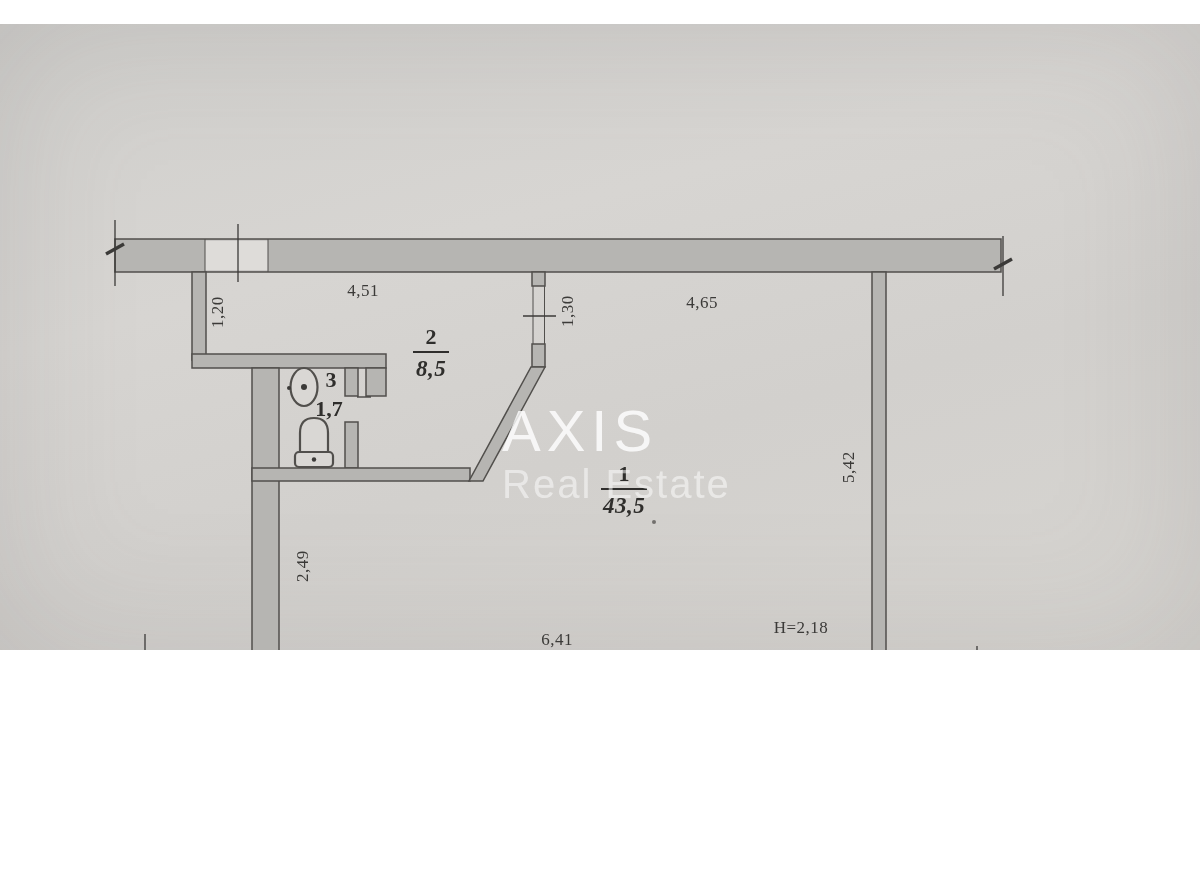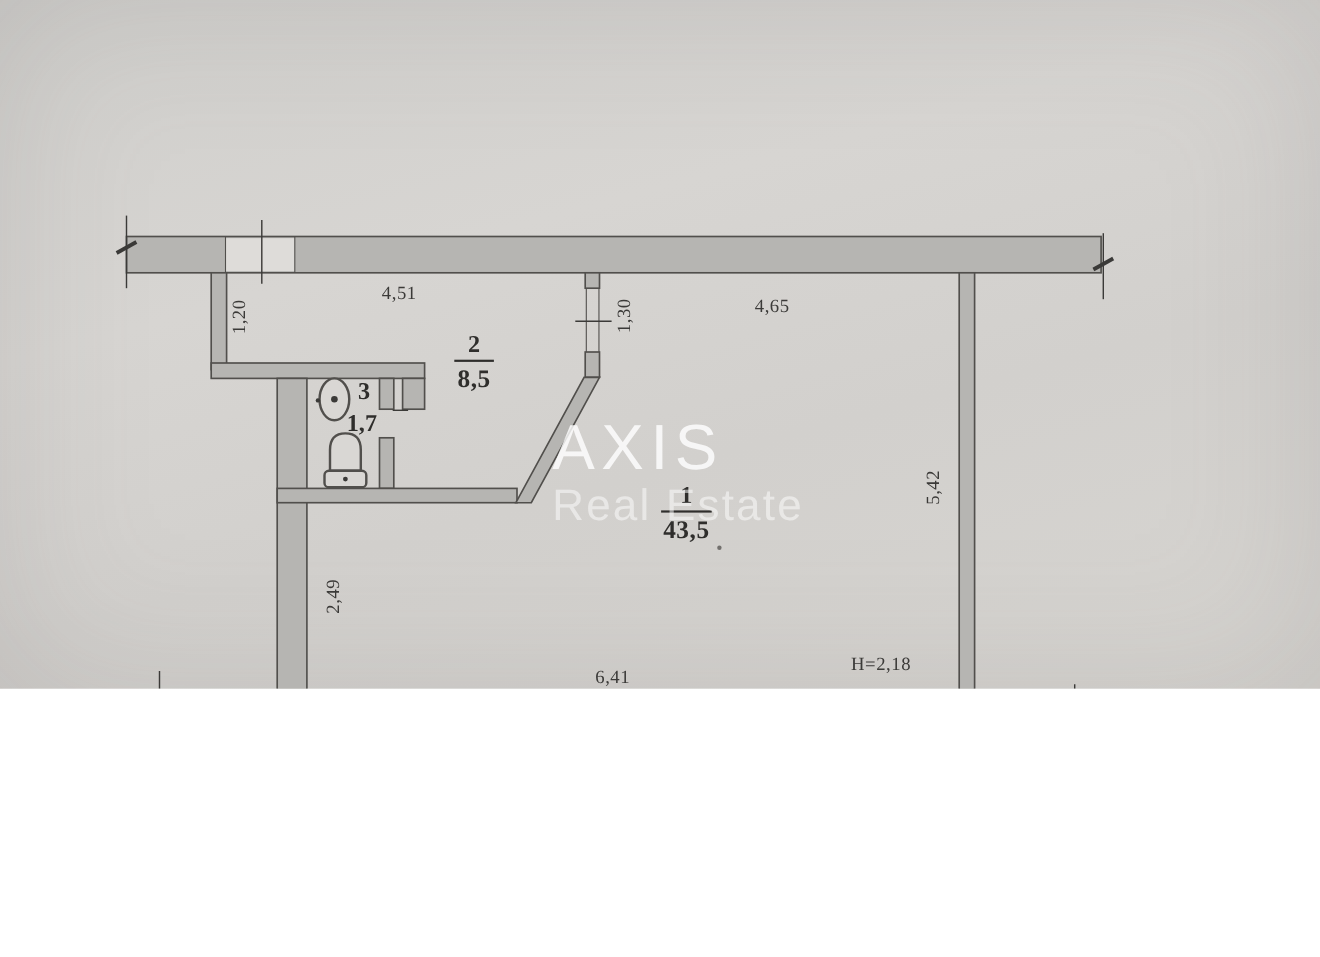--- a/index.html
+++ b/index.html
@@ -4,31 +4,31 @@
 <style>
   :root{
     --bg:#d4d2cf; --wall:#b6b5b2; --line:#514f4c; --dim:#3b3a38;
     --ink:#2f2e2c; --fixture:#d9d7d4; --watermark:#ffffff;
   }
   html,body{margin:0;padding:0;}
   #photo{
     position:relative; width:1200px; height:626px; overflow:hidden;
     background:linear-gradient(165deg,#d0cfcc 0%,#d7d5d2 35%,#d2d0cd 62%,#d7d5d1 100%);
     box-shadow:inset 0 0 140px rgba(110,108,104,.18);
-    font-family:"Liberation Serif", serif; color:var(--ink);
+    font-family:"Liberation Serif", serif; color:var(--ink);margin-top:24px;
   }
   #plan-svg{position:absolute;left:0;top:0;}
   .lbl{position:absolute; transform:translate(-50%,-50%); font-size:17px;
        color:var(--dim); letter-spacing:.5px; white-space:nowrap;}
   .vlbl{transform:translate(-50%,-50%) rotate(-90deg);}
   .room-label{position:absolute; transform:translate(-50%,-50%);
        display:flex; flex-direction:column; align-items:center; line-height:1;}
   .rnum{font-size:22px; font-weight:bold;}
   .rbar{height:2px; background:var(--ink); margin:3px 0 4px 0;}
-  .rarea{font-size:23px; font-weight:bold; letter-spacing:.5px;}
+  .rarea{font-size:23px; font-weight:bold; letter-spacing:.5px;font-style:italic;}
   .small-room-label{position:absolute; transform:translate(-50%,-50%);
        font-size:22px; font-weight:bold; white-space:nowrap;}
   #watermark{position:absolute; left:502px; top:378px; line-height:1;
        font-family:"Liberation Sans", sans-serif; pointer-events:none;}
   #wm-brand{font-size:58px; font-weight:400; letter-spacing:6px;
        color:var(--watermark); opacity:.82;}
   #wm-tagline{font-size:40px; font-weight:400; letter-spacing:2px; margin-top:4px;
        color:var(--watermark); opacity:.5;}
   .speck{position:absolute; width:4px; height:4px; border-radius:50%;
        background:#5a5855; opacity:.8;}

